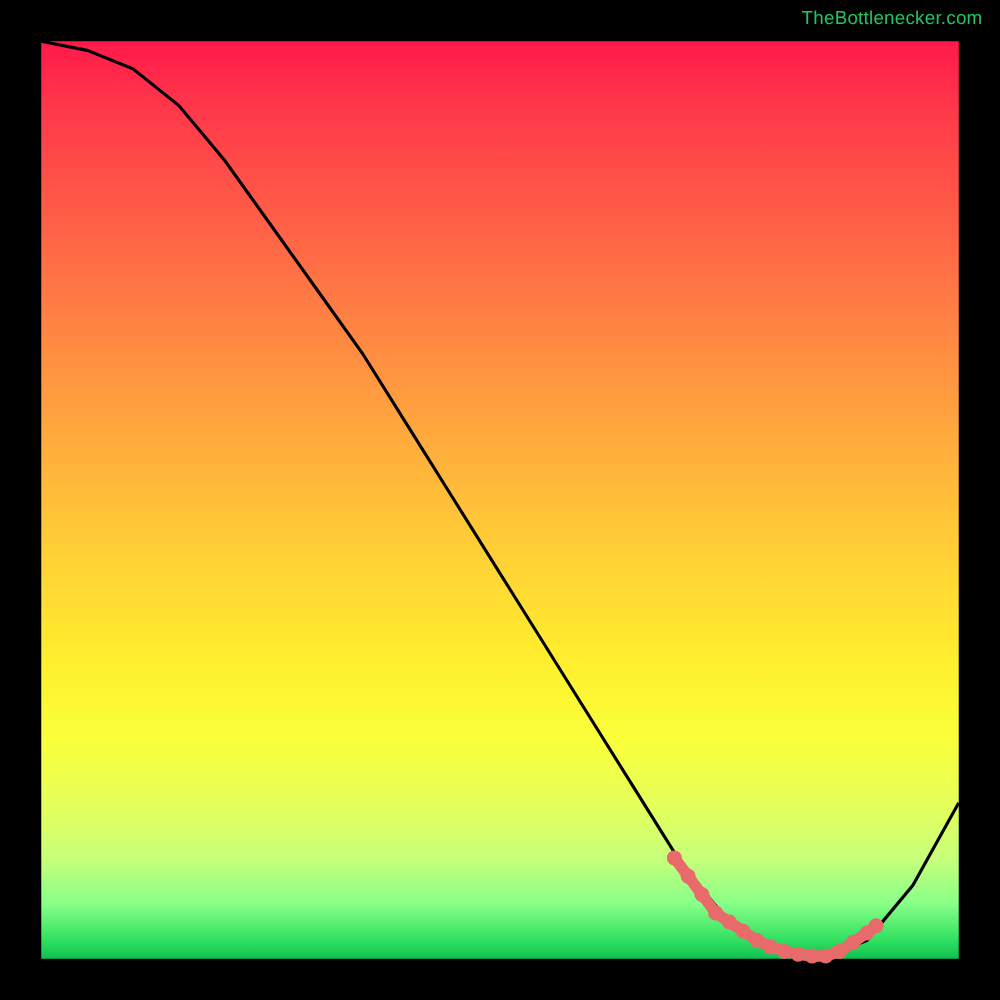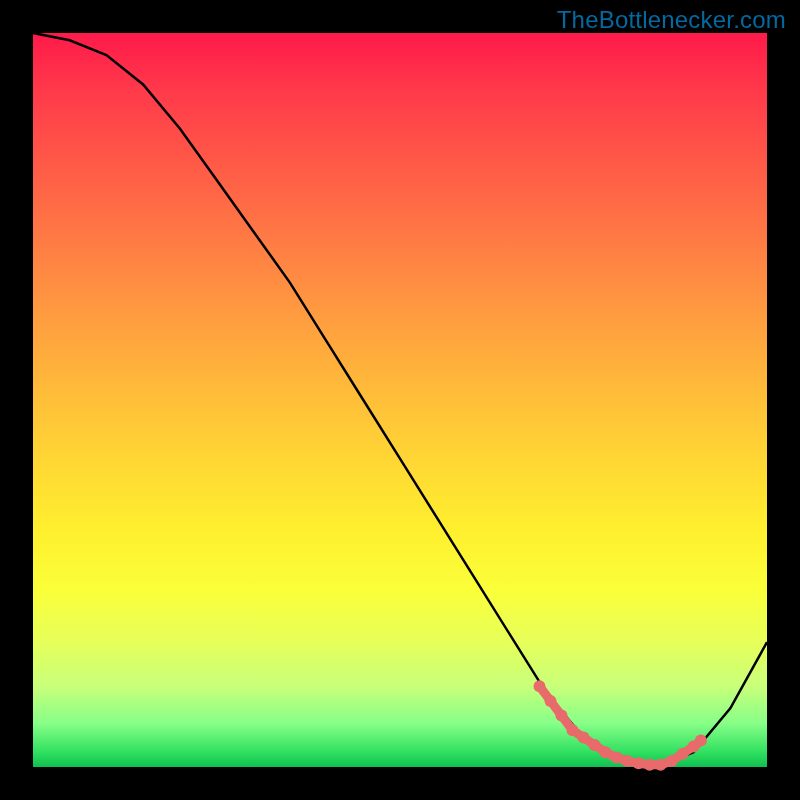--- a/index.html
+++ b/index.html
@@ -7,22 +7,22 @@
     width: 800px;
     height: 800px;
     background: #000;
     position: relative;
     font-family: Arial, sans-serif;
   }
   .source-label {
     position: absolute;
     top: 6px;
     right: 14px;
-    color: #0369a1;
-    font-size: 24px;
+    color: #22c55e;
+    font-size: 15px;
     font-weight: 500;
     letter-spacing: 0.2px;
   }
   .plot-area {
     position: absolute;
     left: 33px;
     top: 33px;
     width: 734px;
     height: 734px;
     background: linear-gradient(to bottom,

